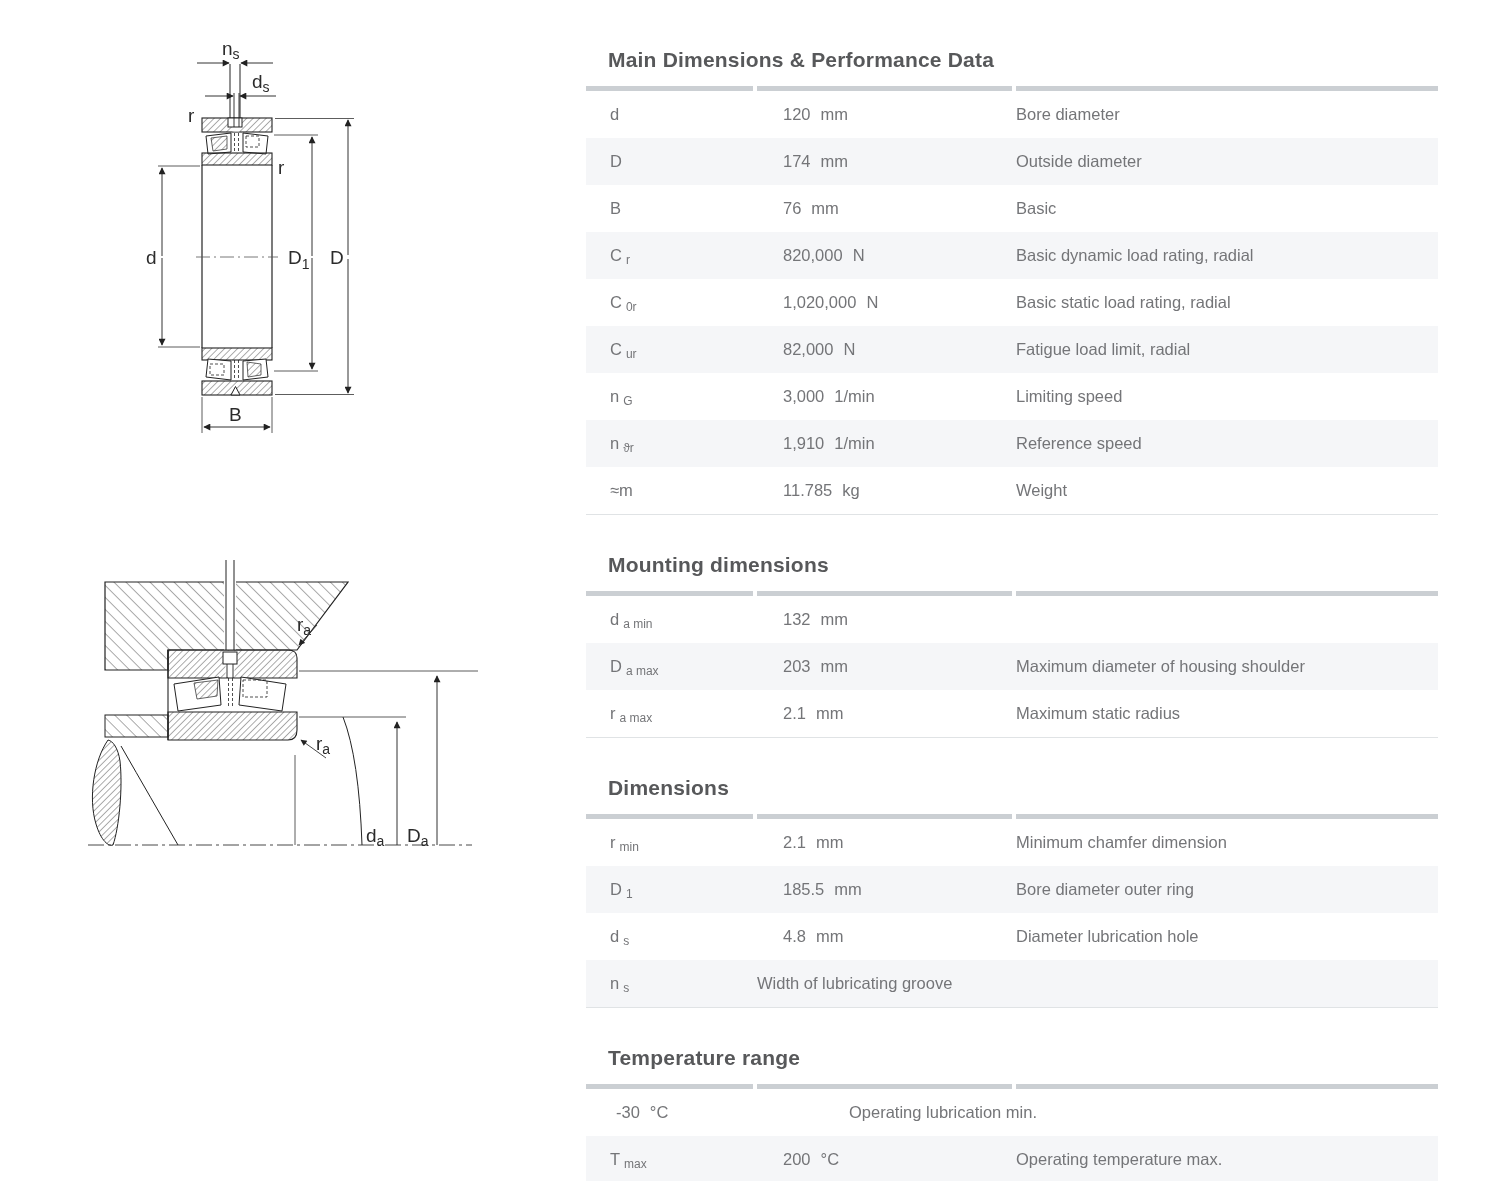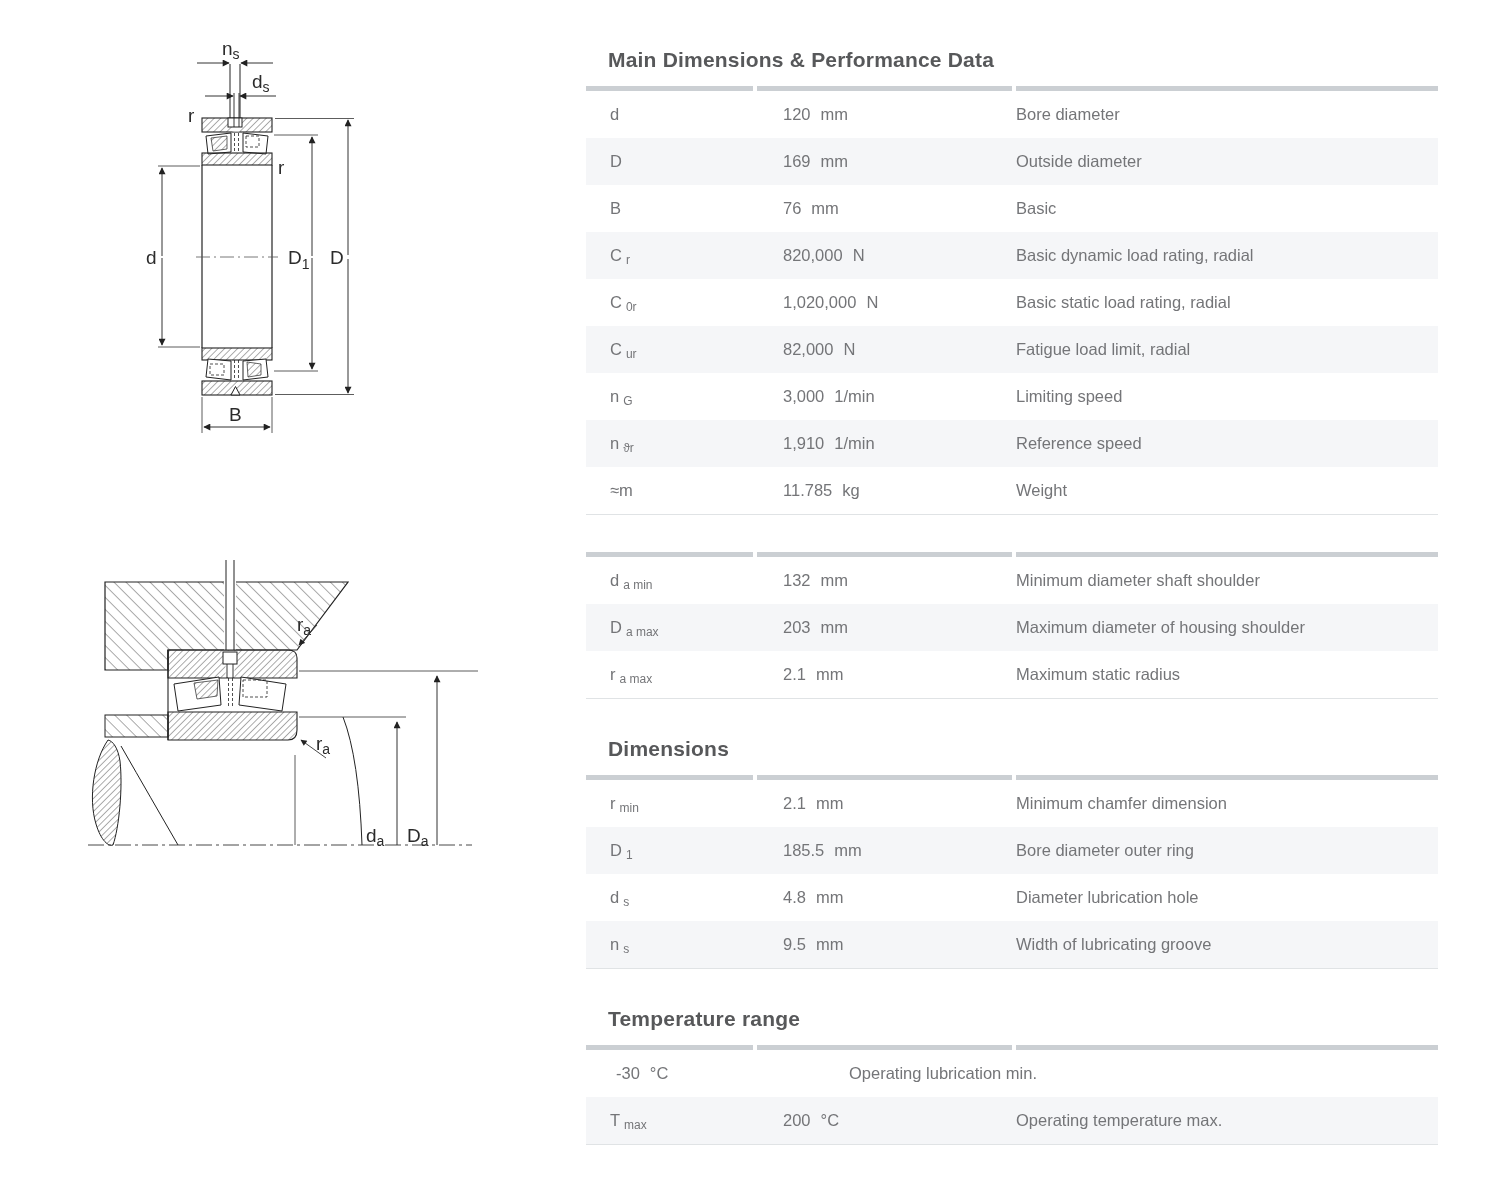--- a/index.html
+++ b/index.html
@@ -200,21 +200,21 @@
           <i></i>
           <i></i>
         </div>
     <div class="trow">
           <div class="cell c1"><span class="base">d</span><span class="tsub"></span></div>
           <div class="cell c2"><span class="val">120</span><span class="unit">mm</span></div>
           <div class="cell c3">Bore diameter</div>
         </div>
         <div class="trow alt">
           <div class="cell c1"><span class="base">D</span><span class="tsub"></span></div>
-          <div class="cell c2"><span class="val">169</span><span class="unit">mm</span></div>
+          <div class="cell c2"><span class="val">174</span><span class="unit">mm</span></div>
           <div class="cell c3">Outside diameter</div>
         </div>
         <div class="trow">
           <div class="cell c1"><span class="base">B</span><span class="tsub"></span></div>
           <div class="cell c2"><span class="val">76</span><span class="unit">mm</span></div>
           <div class="cell c3">Basic</div>
         </div>
         <div class="trow alt">
           <div class="cell c1"><span class="base">C</span><span class="tsub">r</span></div>
           <div class="cell c2"><span class="val">820,000</span><span class="unit">N</span></div>
@@ -242,30 +242,30 @@
         </div>
         <div class="trow">
           <div class="cell c1"><span class="base">≈m</span><span class="tsub"></span></div>
           <div class="cell c2"><span class="val">11.785</span><span class="unit">kg</span></div>
           <div class="cell c3">Weight</div>
         </div>
       </div>
   </section>
 
   <section class="spec-section">
+    <h2 class="stitle">Mounting dimensions</h2>
     <div class="table">
       <div class="tbar">
           <i></i>
           <i></i>
           <i></i>
         </div>
     <div class="trow">
           <div class="cell c1"><span class="base">d</span><span class="tsub">a min</span></div>
           <div class="cell c2"><span class="val">132</span><span class="unit">mm</span></div>
-          <div class="cell c3">Minimum diameter shaft shoulder</div>
         </div>
         <div class="trow alt">
           <div class="cell c1"><span class="base">D</span><span class="tsub">a max</span></div>
           <div class="cell c2"><span class="val">203</span><span class="unit">mm</span></div>
           <div class="cell c3">Maximum diameter of housing shoulder</div>
         </div>
         <div class="trow">
           <div class="cell c1"><span class="base">r</span><span class="tsub">a max</span></div>
           <div class="cell c2"><span class="val">2.1</span><span class="unit">mm</span></div>
           <div class="cell c3">Maximum static radius</div>
@@ -291,21 +291,20 @@
           <div class="cell c2"><span class="val">185.5</span><span class="unit">mm</span></div>
           <div class="cell c3">Bore diameter outer ring</div>
         </div>
         <div class="trow">
           <div class="cell c1"><span class="base">d</span><span class="tsub">s</span></div>
           <div class="cell c2"><span class="val">4.8</span><span class="unit">mm</span></div>
           <div class="cell c3">Diameter lubrication hole</div>
         </div>
         <div class="trow alt">
           <div class="cell c1"><span class="base">n</span><span class="tsub">s</span></div>
-          <div class="cell c2"><span class="val">9.5</span><span class="unit">mm</span></div>
           <div class="cell c3">Width of lubricating groove</div>
         </div>
       </div>
   </section>
 
   <section class="spec-section">
     <h2 class="stitle">Temperature range</h2>
     <div class="table">
       <div class="tbar">
           <i></i>

